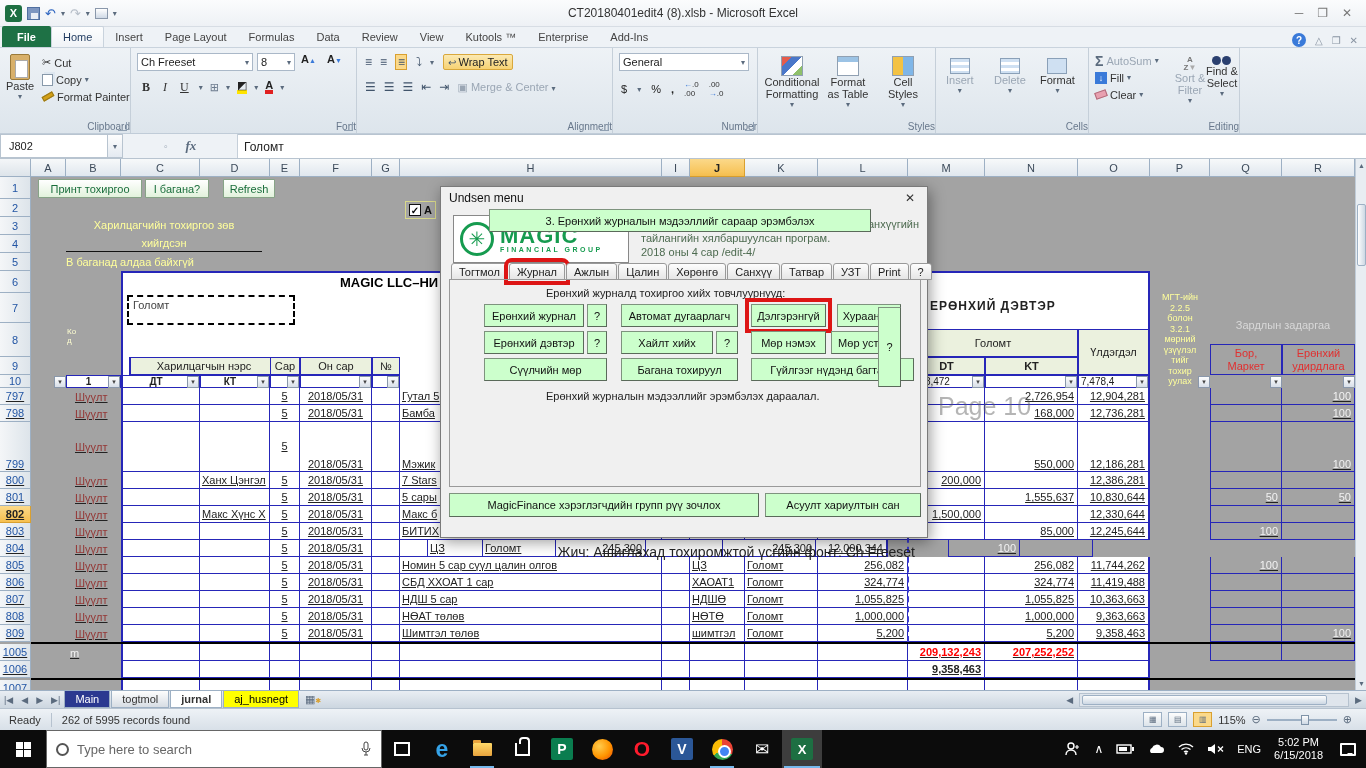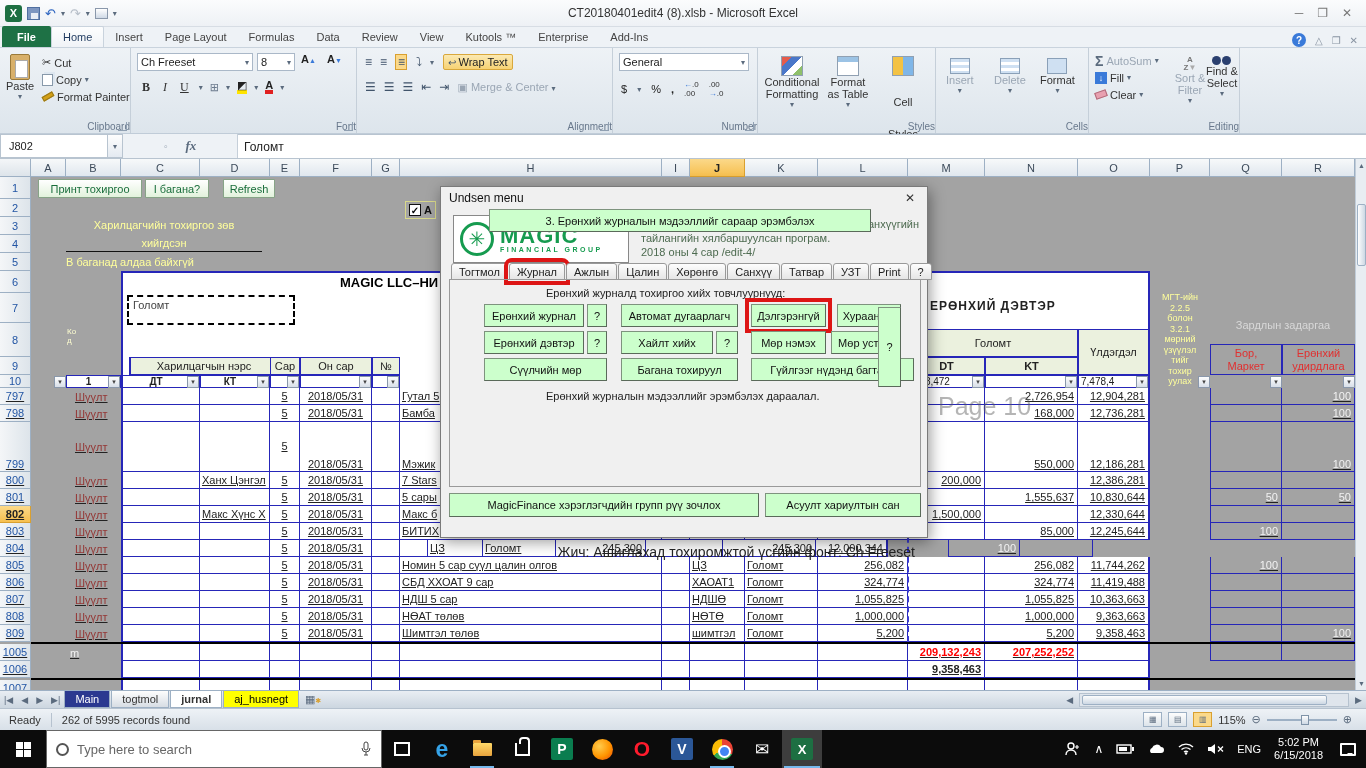--- a/index.html
+++ b/index.html
@@ -349,21 +349,21 @@
       <span>Conditional</span>
         <span>Formatting</span>
         <span class="dd">▾</span>
     </div>
     <div class="bigbtn" style="left:64px;top:8px;width:52px;">
       <span class="stylic" style="background:linear-gradient(#9cc3e5 30%,#fff 30%);"></span>
       <span>Format</span>
         <span>as Table</span>
         <span class="dd">▾</span>
     </div>
-    <div class="bigbtn" style="left:120px;top:8px;width:50px;gap:20px;">
+    <div class="bigbtn" style="left:120px;top:8px;width:50px;">
       <span class="stylic" style="background:linear-gradient(90deg,#f3c244 50%,#7fb6e8 50%);"></span>
       <span>Cell</span>
         <span>Styles</span>
         <span class="dd">▾</span>
     </div>
     <div class="glabel">Styles</div>
   </div>
 
   <div class="rgroup" style="left:936px;width:153px;">
     <div class="bigbtn grayed" style="left:10px;top:10px;">
@@ -776,21 +776,21 @@
 
       <div class="drow">
         <div class="rh2">806</div>
         <div class="ca"></div>
         <div class="cb maroon">Шүүлт</div>
         <div class="cc w"></div>
         <div class="cd w txt"></div>
         <div class="ce w ctr">5</div>
         <div class="cf w ctr">2018/05/31</div>
         <div class="cg w"></div>
-        <div class="ch w txt">СБД ХХОАТ 9 сар</div>
+        <div class="ch w txt">СБД ХХОАТ 1 сар</div>
         <div class="ci w"></div>
         <div class="cj w txt">ХАОАТ1</div>
         <div class="ck w txt">Голомт</div>
         <div class="cl w num">324,774</div>
         <div class="cm w num"></div>
         <div class="cn w num">324,774</div>
         <div class="co w num">11,419,488</div>
         <div class="cp"></div>
         <div class="cq gb num"></div>
         <div class="cr gb num"></div>

